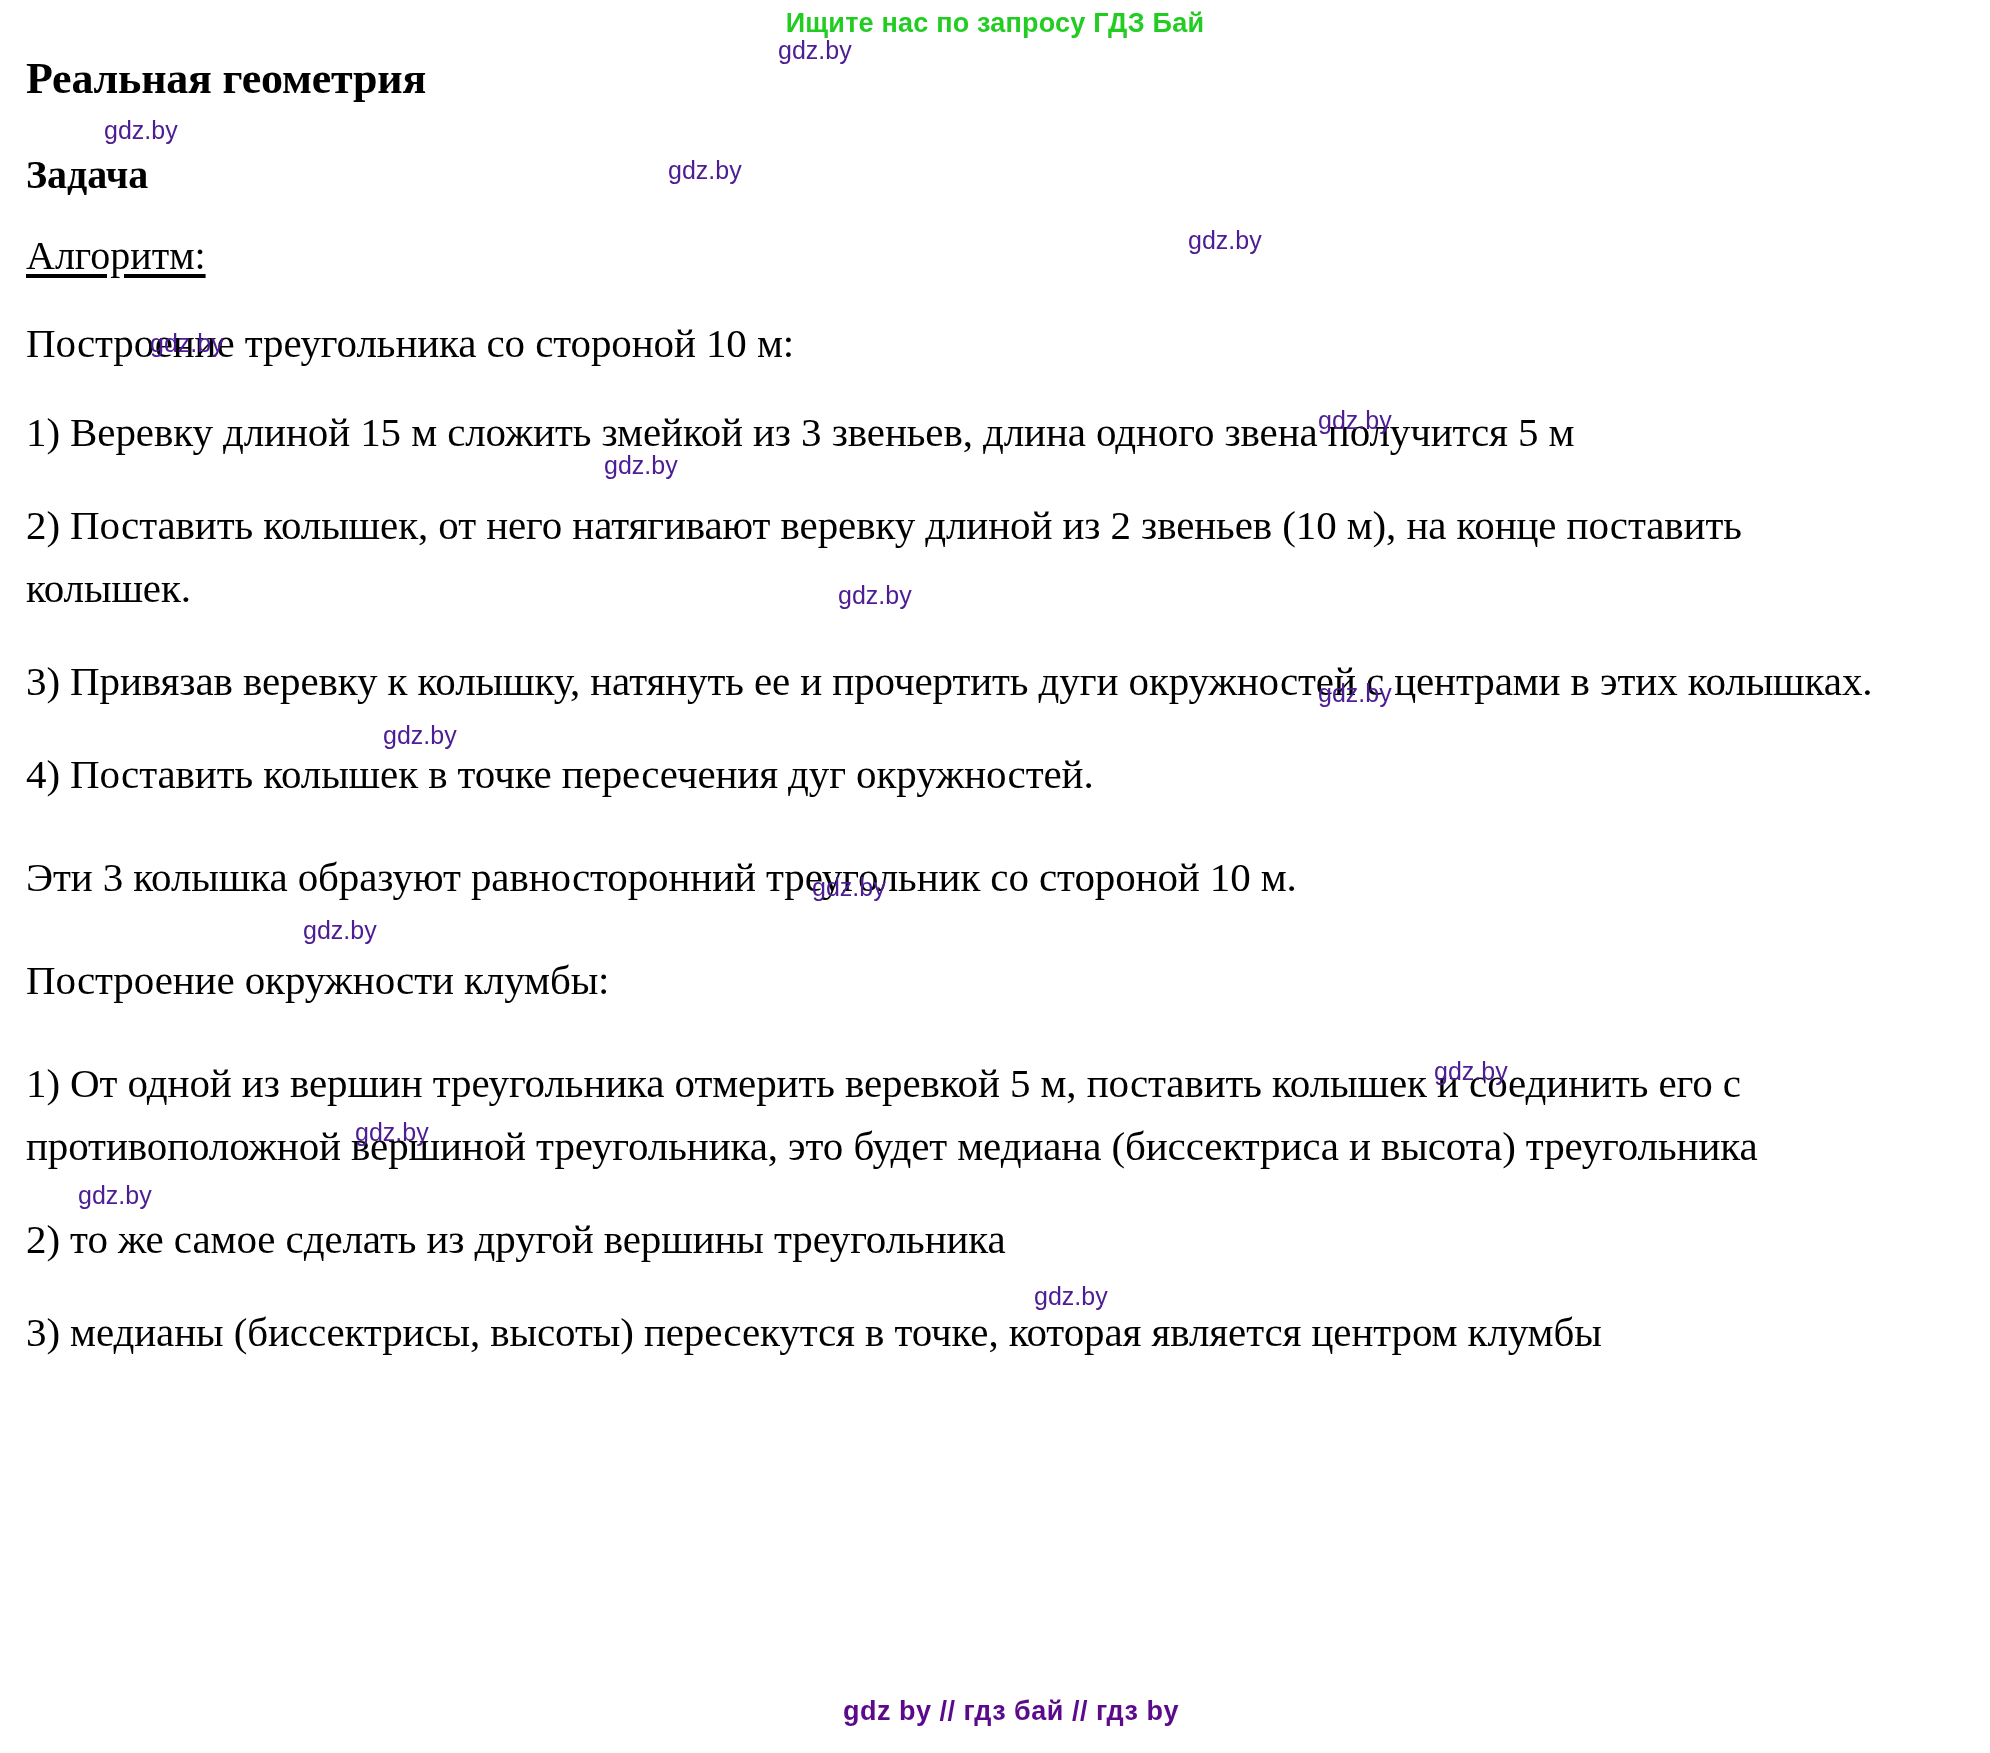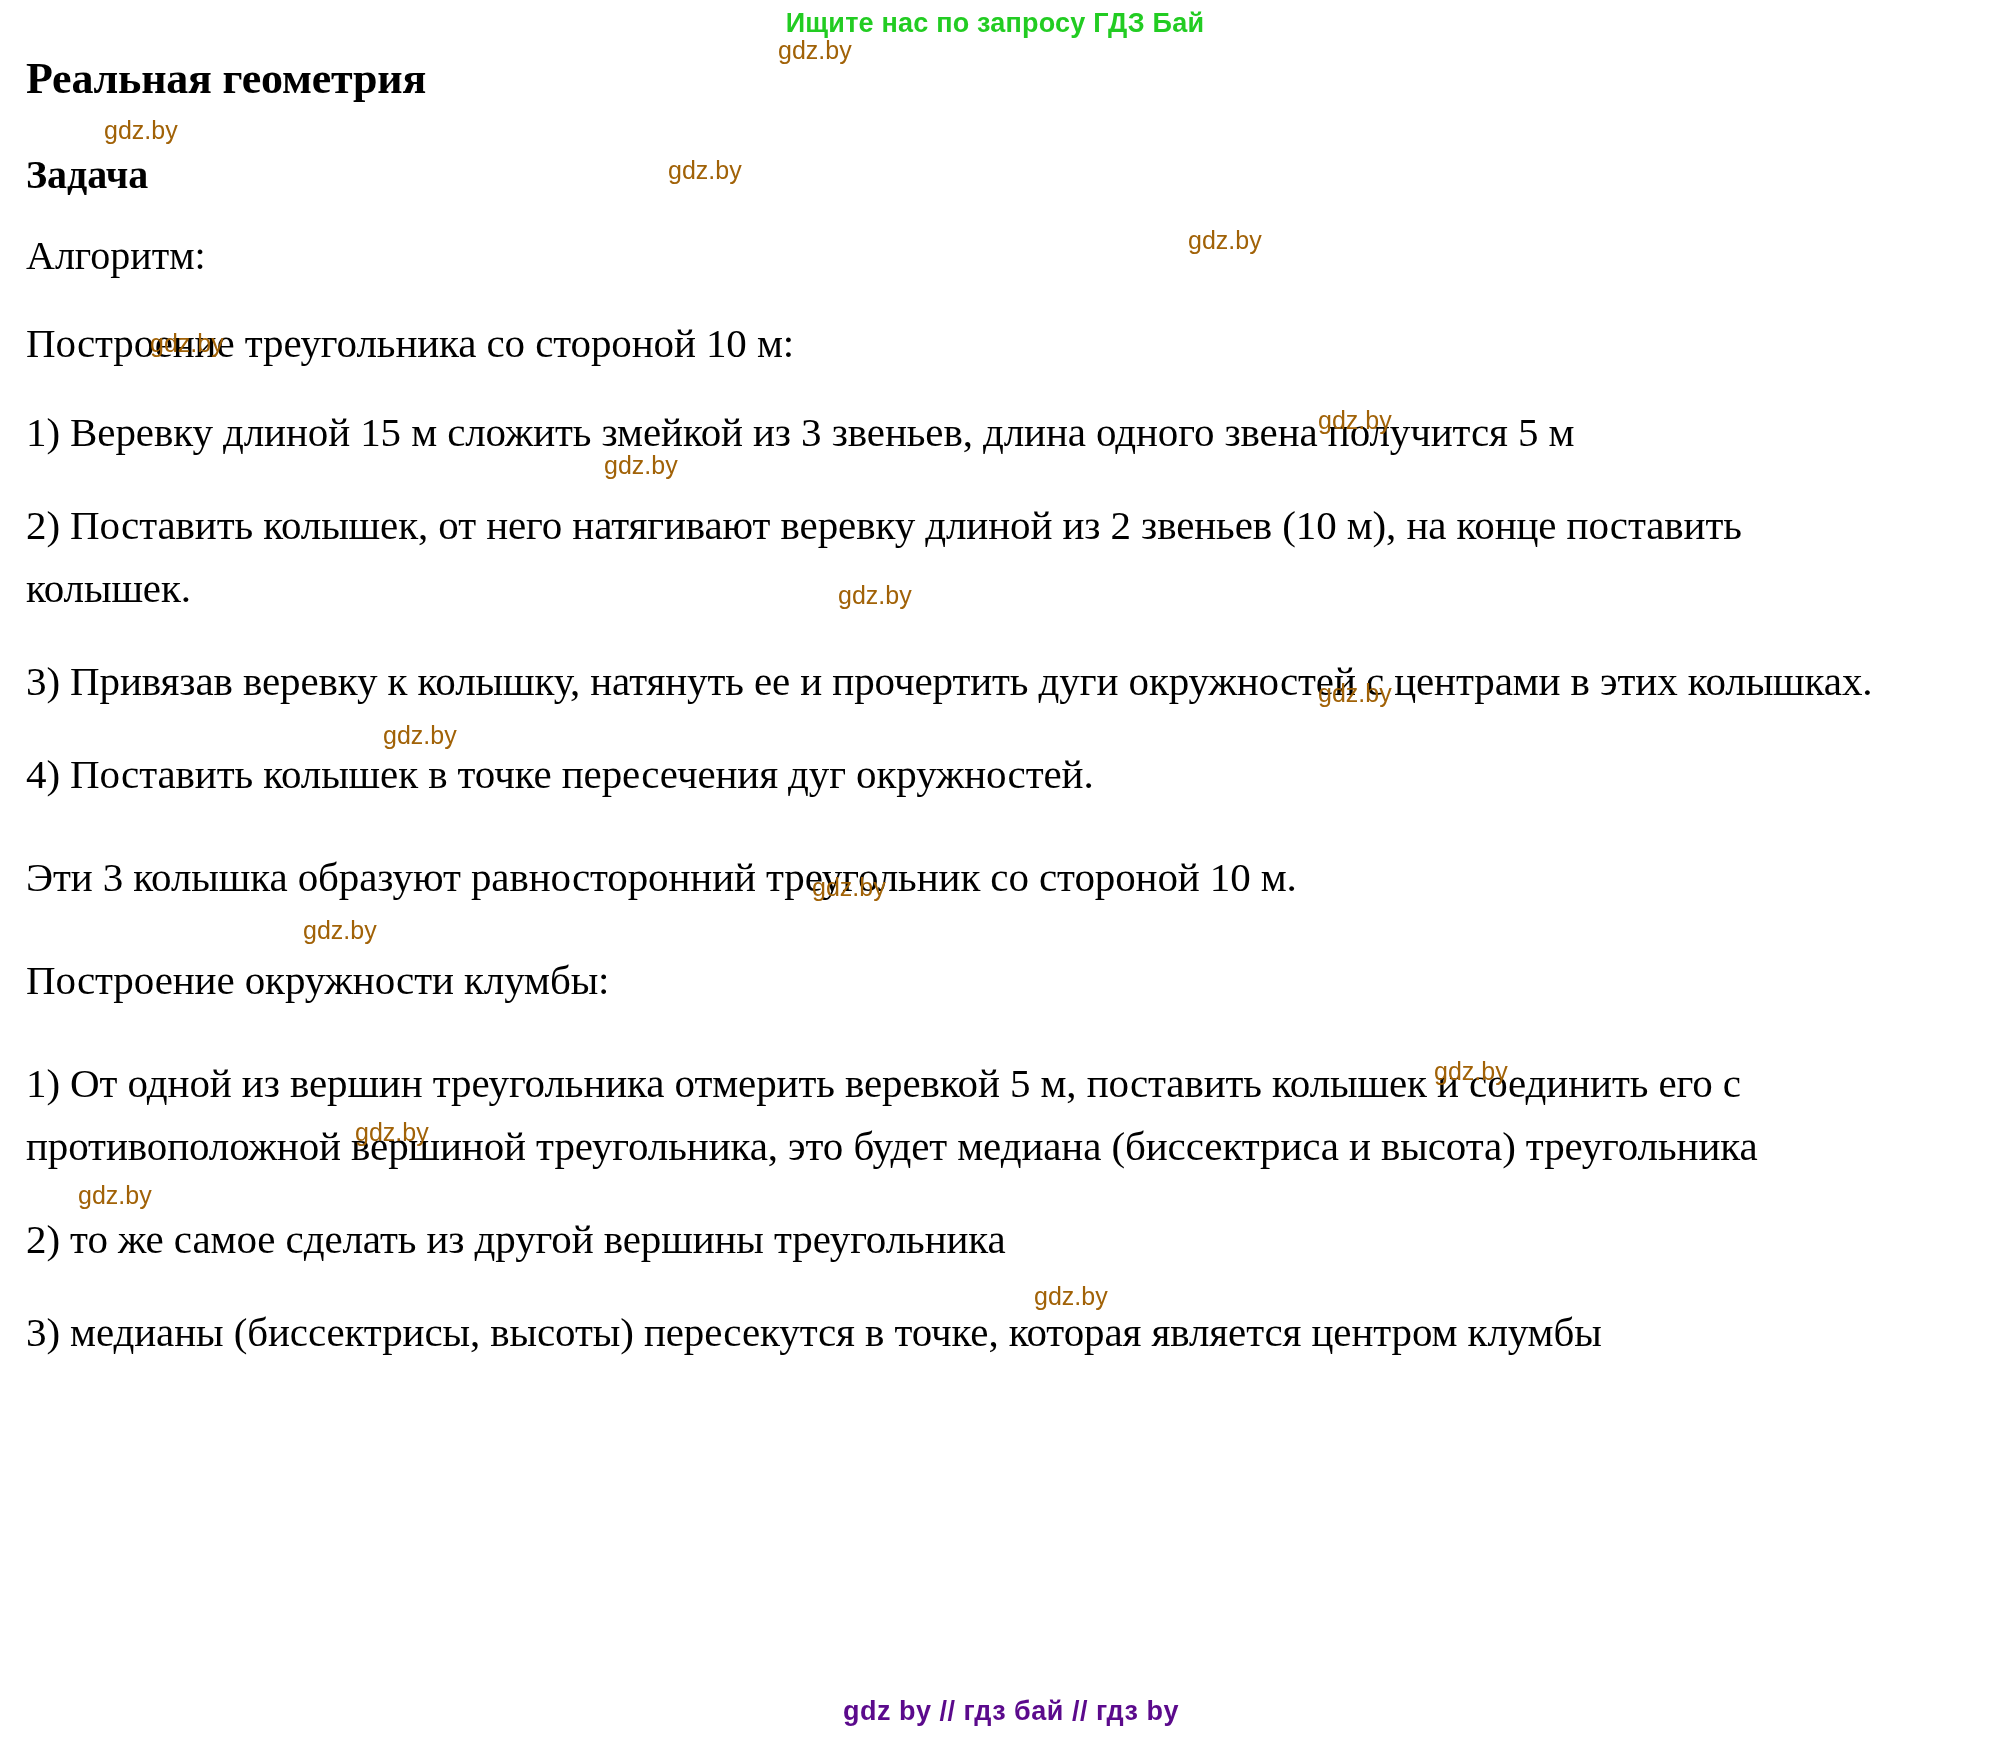--- a/index.html
+++ b/index.html
@@ -68,20 +68,21 @@
     line-height: 50px;
   }
 
   .spacer-sm { height: 30px; }
   .spacer-md { height: 44px; }
 
   .algo-label {
     font-family: "Liberation Serif", "DejaVu Serif", serif;
     font-size: 40px;
     line-height: 52px;
+    text-decoration: underline;
     text-underline-offset: 5px;
     display: inline-block;
   }
 
   p.para {
     margin: 0 0 30px 0;
     padding: 0;
     font-family: Liberation Serif, serif;
     font-size: 41px;
     line-height: 63px;
@@ -91,21 +92,21 @@
 
   p.para.tight { margin-bottom: 26px; }
   p.para.loose { margin-bottom: 40px; }
 
   
   .wm {
     position: absolute;
     font-family: "Liberation Sans", "DejaVu Sans", sans-serif;
     font-size: 25px;
     line-height: 25px;
-    color: #a16207;
+    color: #4c1d95;
     white-space: nowrap;
     pointer-events: none;
   }
 
   
   .footer {
     position: absolute;
     left: 16px;
     bottom: 26px;
     width: 1990px;

